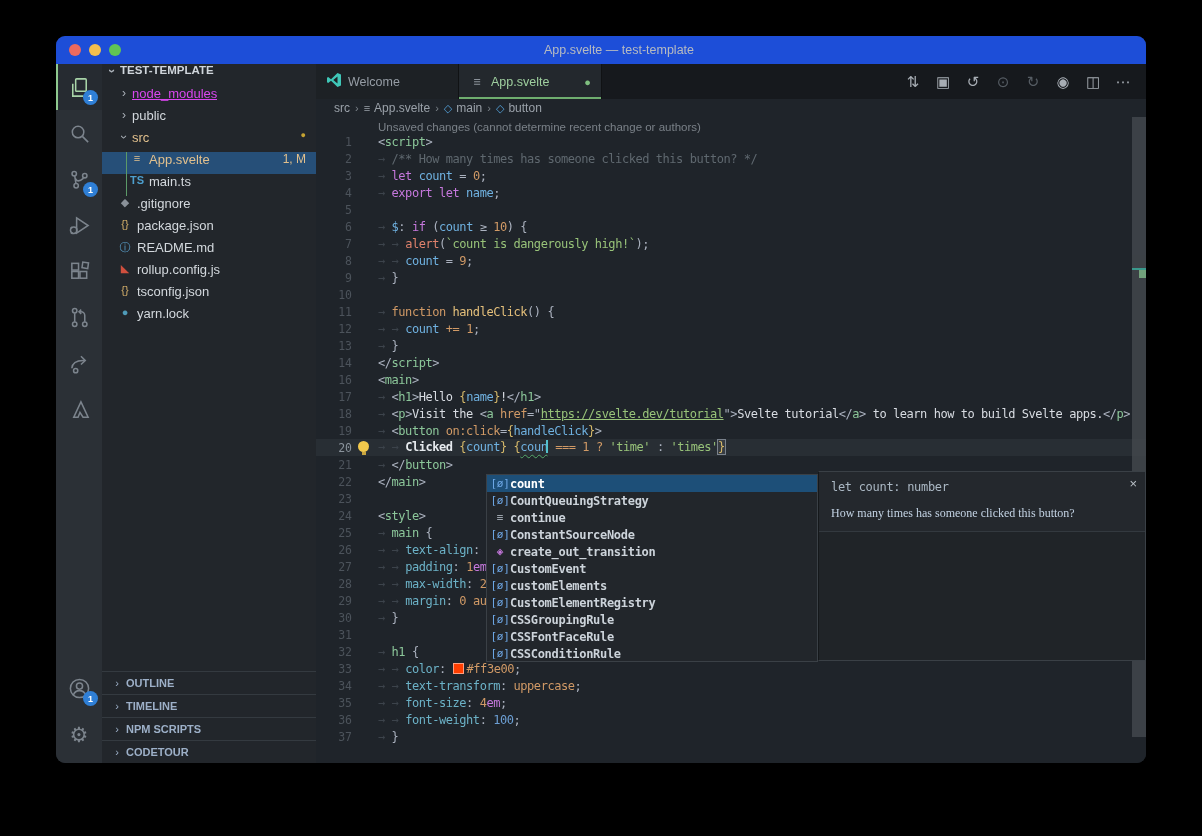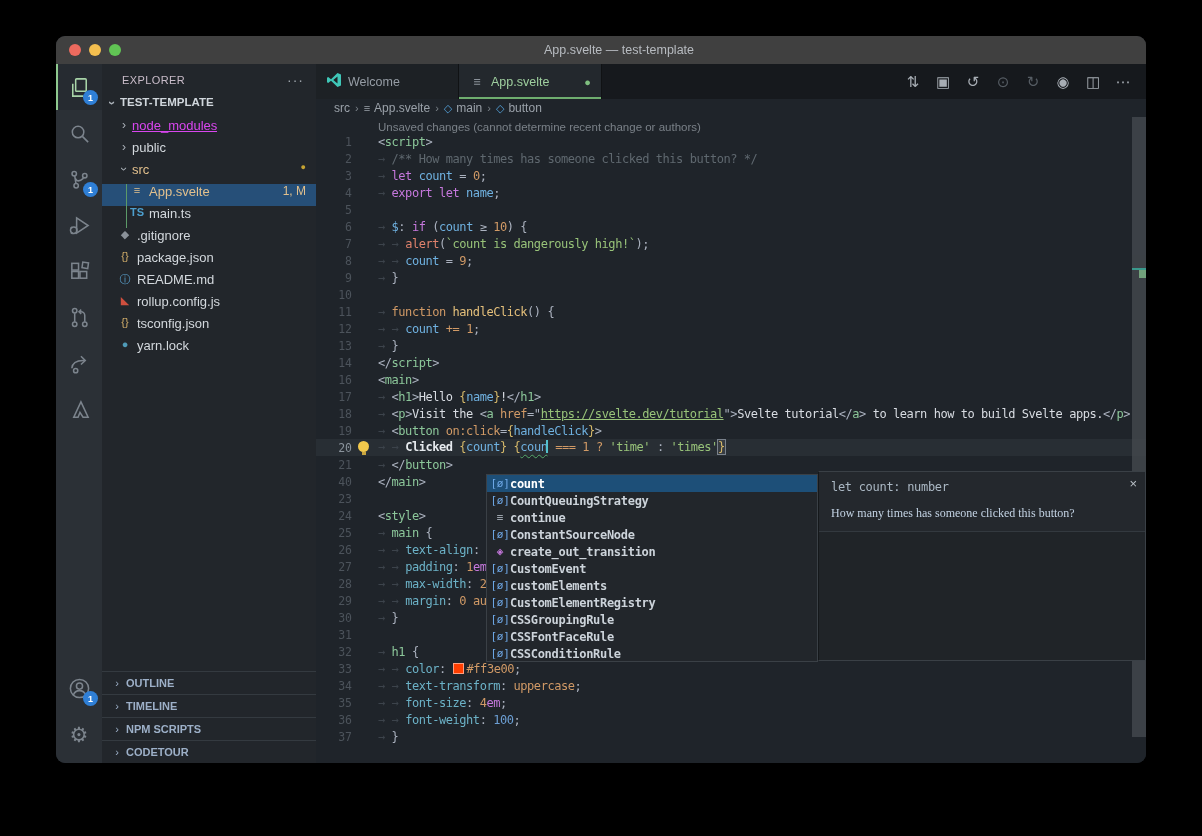--- a/index.html
+++ b/index.html
@@ -1,20 +1,20 @@
 <!DOCTYPE html>
 <html><head>
 <meta charset="utf-8">
 <style>
   html,body{margin:0;padding:0;background:#000;width:1202px;height:836px;overflow:hidden;
     font-family:"Liberation Sans",sans-serif;-webkit-font-smoothing:antialiased;}
   .window{position:absolute;left:56px;top:36px;width:1090px;height:727px;background:#1f242a;
     border-radius:9px;overflow:hidden;box-shadow:0 18px 50px rgba(0,0,0,.7);}
   
-  .titlebar{height:28px;background:#404040;display:flex;align-items:center;justify-content:center;position:relative;padding-left:36px;}
+  .titlebar{height:28px;background:#1d4ed8;display:flex;align-items:center;justify-content:center;position:relative;padding-left:36px;}
   .traffic{position:absolute;left:13px;top:8px;display:flex;gap:8px;}
   .tl{width:12px;height:12px;border-radius:50%;}
   .tl.red{background:#ed6a5e}.tl.yellow{background:#f4bf4f}.tl.green{background:#61c554}
   .win-title{font-size:12.5px;color:#b7bbc0;}
   
   .main{display:flex;height:699px;}
   
   .activity{width:46px;background:#2b3036;display:flex;flex-direction:column;align-items:center;flex-shrink:0;}
   .act-item{width:46px;height:46px;display:flex;align-items:center;justify-content:center;color:#7c848d;position:relative;cursor:pointer;}
   .act-item.active{color:#a8d4a8;box-shadow:inset 2px 0 0 #8fc98f;background:#262b31;}
@@ -202,24 +202,20 @@
               </svg>
             </span>
             <span class="badge">1</span>
           </div>
           <div class="act-item">
             <span class="gear-glyph">⚙</span>
           </div>
         </div>
     </div>
     <div class="sidebar">
-      <div class="sb-header">
-        <span class="sb-title">EXPLORER</span>
-        <span class="sb-more">···</span>
-      </div>
       <div class="tree">
           <div class="trow" style="font-weight:bold;font-size:11.5px;color:#d0d6dc;">
             <span class="chev open" style="margin-left:2px;">›</span>
             <span class="t-label">TEST-TEMPLATE</span>
           </div>
           <div class="trow  c-dim " style="padding-left:14px;">
             <span class="chev ">›</span>
             <span class="t-label">node_modules</span>
           </div>
           <div class="trow   " style="padding-left:14px;">
@@ -348,21 +344,21 @@
             <div class="cl "><span class="ln">11</span><span class="bulbslot"></span><span class="code"><span class="s-ind">→ </span><span class="s-attr">function </span><span class="s-fn">handleClick</span><span class="s-pl">() {</span></span></div>
             <div class="cl "><span class="ln">12</span><span class="bulbslot"></span><span class="code"><span class="s-ind">→ </span><span class="s-ind">→ </span><span class="s-var">count</span><span class="s-pl"> </span><span class="s-q">+=</span><span class="s-pl"> </span><span class="s-num">1</span><span class="s-pl">;</span></span></div>
             <div class="cl "><span class="ln">13</span><span class="bulbslot"></span><span class="code"><span class="s-ind">→ </span><span class="s-pl">}</span></span></div>
             <div class="cl "><span class="ln">14</span><span class="bulbslot"></span><span class="code"><span class="s-pl">&lt;/</span><span class="s-tag">script</span><span class="s-pl">&gt;</span></span></div>
             <div class="cl "><span class="ln">16</span><span class="bulbslot"></span><span class="code"><span class="s-pl">&lt;</span><span class="s-tag">main</span><span class="s-pl">&gt;</span></span></div>
             <div class="cl "><span class="ln">17</span><span class="bulbslot"></span><span class="code"><span class="s-ind">→ </span><span class="s-pl">&lt;</span><span class="s-tag">h1</span><span class="s-pl">&gt;</span><span class="s-w">Hello </span><span class="s-br">{</span><span class="s-var">name</span><span class="s-br">}</span><span class="s-w">!</span><span class="s-pl">&lt;/</span><span class="s-tag">h1</span><span class="s-pl">&gt;</span></span></div>
             <div class="cl "><span class="ln">18</span><span class="bulbslot"></span><span class="code"><span class="s-ind">→ </span><span class="s-pl">&lt;</span><span class="s-tag">p</span><span class="s-pl">&gt;</span><span class="s-w">Visit the </span><span class="s-pl">&lt;</span><span class="s-tag">a</span><span class="s-attr"> href</span><span class="s-pl">="</span><span class="s-lnk">https://svelte.dev/tutorial</span><span class="s-pl">"&gt;</span><span class="s-w">Svelte tutorial</span><span class="s-pl">&lt;/</span><span class="s-tag">a</span><span class="s-pl">&gt;</span><span class="s-w"> to learn how to build Svelte apps.</span><span class="s-pl">&lt;/</span><span class="s-tag">p</span><span class="s-pl">&gt;</span></span></div>
             <div class="cl "><span class="ln">19</span><span class="bulbslot"></span><span class="code"><span class="s-ind">→ </span><span class="s-pl">&lt;</span><span class="s-tag">button</span><span class="s-attr"> on:click</span><span class="s-pl">=</span><span class="s-br">{</span><span class="s-var">handleClick</span><span class="s-br">}</span><span class="s-pl">&gt;</span></span></div>
             <div class="cl cur"><span class="ln">20</span><span class="bulbslot"><span class="bulb"></span></span><span class="code"><span class="s-ind">→ </span><span class="s-ind">→ </span><span class="s-bw">Clicked </span><span class="s-br">{</span><span class="s-var">count</span><span class="s-br">}</span><span class="s-pl"> </span><span class="s-br">{</span><span class="s-sqg">coun</span><span class="s-cursor"></span><span class="s-pl"> </span><span class="s-q">===</span><span class="s-pl"> </span><span class="s-num">1</span><span class="s-pl"> </span><span class="s-q">?</span><span class="s-pl"> </span><span class="s-str">'time'</span><span class="s-pl"> : </span><span class="s-str">'times'</span><span class="s-bm">}</span></span></div>
             <div class="cl "><span class="ln">21</span><span class="bulbslot"></span><span class="code"><span class="s-ind">→ </span><span class="s-pl">&lt;/</span><span class="s-tag">button</span><span class="s-pl">&gt;</span></span></div>
-            <div class="cl "><span class="ln">40</span><span class="bulbslot"></span><span class="code"><span class="s-pl">&lt;/</span><span class="s-tag">main</span><span class="s-pl">&gt;</span></span></div>
+            <div class="cl "><span class="ln">22</span><span class="bulbslot"></span><span class="code"><span class="s-pl">&lt;/</span><span class="s-tag">main</span><span class="s-pl">&gt;</span></span></div>
             <div class="cl "><span class="ln">23</span><span class="bulbslot"></span><span class="code"></span></div>
             <div class="cl "><span class="ln">24</span><span class="bulbslot"></span><span class="code"><span class="s-pl">&lt;</span><span class="s-tag">style</span><span class="s-pl">&gt;</span></span></div>
             <div class="cl "><span class="ln">25</span><span class="bulbslot"></span><span class="code"><span class="s-ind">→ </span><span class="s-sel">main</span><span class="s-pl"> {</span></span></div>
             <div class="cl "><span class="ln">26</span><span class="bulbslot"></span><span class="code"><span class="s-ind">→ </span><span class="s-ind">→ </span><span class="s-prop">text-align</span><span class="s-pl">: </span><span class="s-num">c</span></span></div>
             <div class="cl "><span class="ln">27</span><span class="bulbslot"></span><span class="code"><span class="s-ind">→ </span><span class="s-ind">→ </span><span class="s-prop">padding</span><span class="s-pl">: </span><span class="s-num">1</span><span class="s-unit">em</span></span></div>
             <div class="cl "><span class="ln">28</span><span class="bulbslot"></span><span class="code"><span class="s-ind">→ </span><span class="s-ind">→ </span><span class="s-prop">max-width</span><span class="s-pl">: </span><span class="s-num">2</span></span></div>
             <div class="cl "><span class="ln">29</span><span class="bulbslot"></span><span class="code"><span class="s-ind">→ </span><span class="s-ind">→ </span><span class="s-prop">margin</span><span class="s-pl">: </span><span class="s-num">0</span><span class="s-pl"> </span><span class="s-num">au</span></span></div>
             <div class="cl "><span class="ln">30</span><span class="bulbslot"></span><span class="code"><span class="s-ind">→ </span><span class="s-pl">}</span></span></div>
             <div class="cl "><span class="ln">31</span><span class="bulbslot"></span><span class="code"></span></div>
             <div class="cl "><span class="ln">32</span><span class="bulbslot"></span><span class="code"><span class="s-ind">→ </span><span class="s-sel">h1</span><span class="s-pl"> {</span></span></div>

